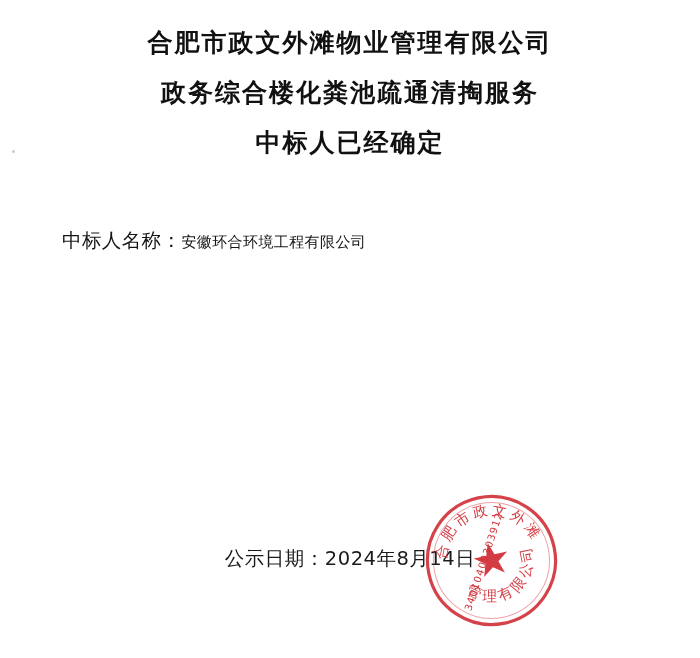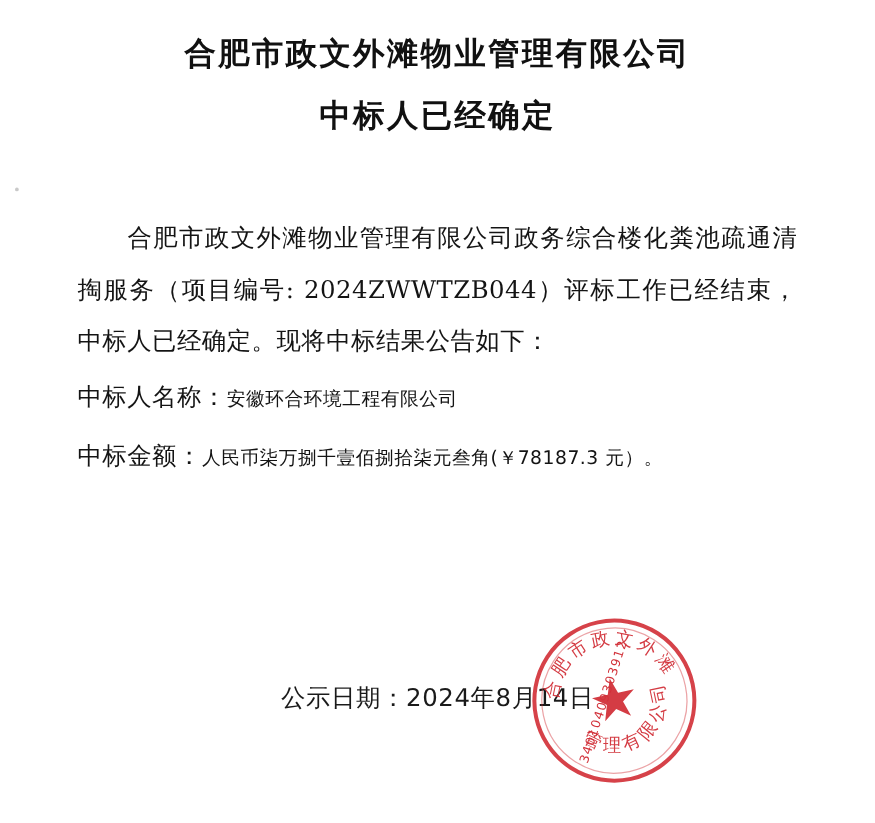--- a/index.html
+++ b/index.html
@@ -105,33 +105,30 @@
 </style>
 </head>
 <body>
 
 <div class="page">
 
   <div class="speck"></div>
 
   <div class="title-block">
     <div class="title-line">合肥市政文外滩物业管理有限公司</div>
+    <div class="title-line">政务综合楼化粪池疏通清掏服务</div>
     <div class="title-line">中标人已经确定</div>
   </div>
 
   <div class="body-block">
-    <div class="para">合肥市政文外滩物业管理有限公司政务综合楼化粪池疏通清掏服务（项目编号: 2024ZWWTZB044）评标工作已经结束，中标人已经确定。现将中标结果公告如下：</div>
 
     <div class="field-line">
       <span class="field-label">中标人名称：</span><span class="field-value">安徽环合环境工程有限公司</span>
     </div>
 
-    <div class="field-line">
-      <span class="field-label">中标金额：</span><span class="field-value">人民币柒万捌千壹佰捌拾柒元叁角(￥78187.3 元）。</span>
-    </div>
   </div>
 
   <div class="date-row">
     <span>公示日期：</span><span class="dval">2024年8月14日</span>
   </div>
 
   <div class="seal">
     <svg width="137" height="137" viewBox="0 0 137 137" xmlns="http://www.w3.org/2000/svg">
       <defs>
         <path id="sealArc" d="M 23,68.5 A 45.5,45.5 0 1 1 114,68.5"></path>

